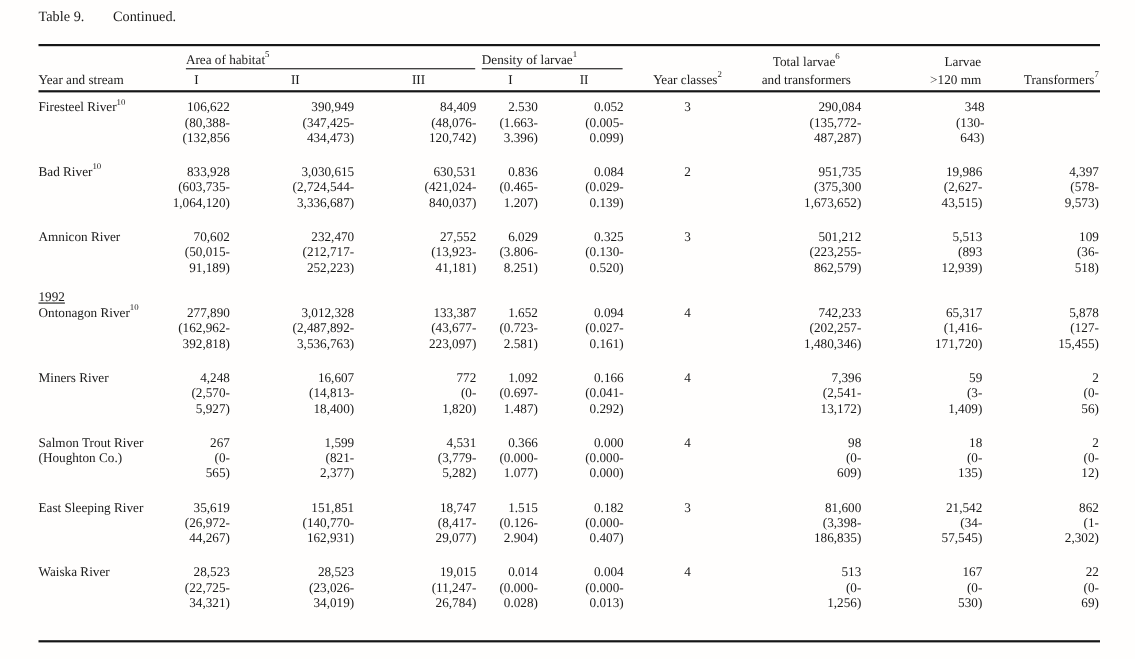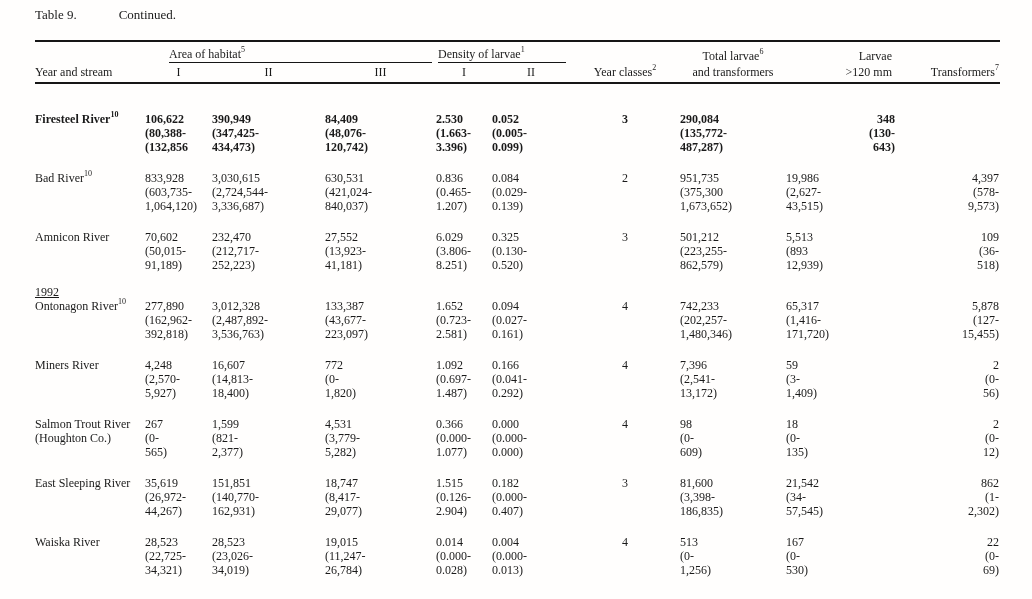--- a/index.html
+++ b/index.html
@@ -4,44 +4,44 @@
 <style>
   html,body { margin:0; padding:0; background:#ffffff; }
   body {
     width:1032px; height:599px; overflow:hidden; position:relative;
     font-family:"Liberation Serif","DejaVu Serif",serif;
     color:#1a1a1a; font-size:12px; line-height:14px;
     -webkit-font-smoothing:antialiased;
   }
   .page { position:absolute; inset:0; background:#fffefd; }
   .title { position:absolute; left:35px; top:8px; font-size:13px; }
-  .title .t2 { margin-left:42px; }
+  .title .t2 { margin-left:26px; }
 
   .table { position:absolute; left:35px; top:40px; width:965px; }
   .grid { display:grid; grid-template-columns:110px 67px 113px 111px 56px 78px 110px 106px 110px 104px; }
 
   .thead { border-top:2px solid #161616; border-bottom:2px solid #161616; padding:3px 0 3px 0; }
   .hrow1 { align-items:end; }
   .group { text-align:left; border-bottom:1.5px solid #161616; padding-bottom:1px; }
   .g-area { margin:0 4px 0 24px; }
   .g-density { margin:0 4px 0 2px; }
   .hc { padding-top:2px; }
   .h-stream { align-self:end; }
   .h-center { text-align:center; }
   .h-right { text-align:right; padding-right:4px; }
   sup { font-size:8px; line-height:0; position:relative; top:-1px; }
 
   .tbody { }
   .section-label { margin-top:13px; text-decoration:underline; }
   .trow { margin-top:17px; align-items:start; }
   .trow.tight { margin-top:0; }
-  .tbody > .trow:first-child { margin-top:28px;font-weight:bold; }
+  .tbody > .trow:first-child { margin-top:6px; }
   .cell .ln { white-space:nowrap; }
   .c0 { text-align:left; padding-right:2px; }
-  .c1,.c2,.c3,.c4,.c5,.c7,.c8 { text-align:left; padding-right:3px; }
+  .c1,.c2,.c3,.c4,.c5,.c7,.c8 { text-align:right; padding-right:3px; }
   .c9 { text-align:right; padding-right:1px; }
   .c6 { text-align:center; }
   .bottom-rule { border-top:2px solid #161616; margin-top:27px; height:0; }
 </style>
 </head>
 <body>
 
 <div class="page">
 
   <div class="title">

